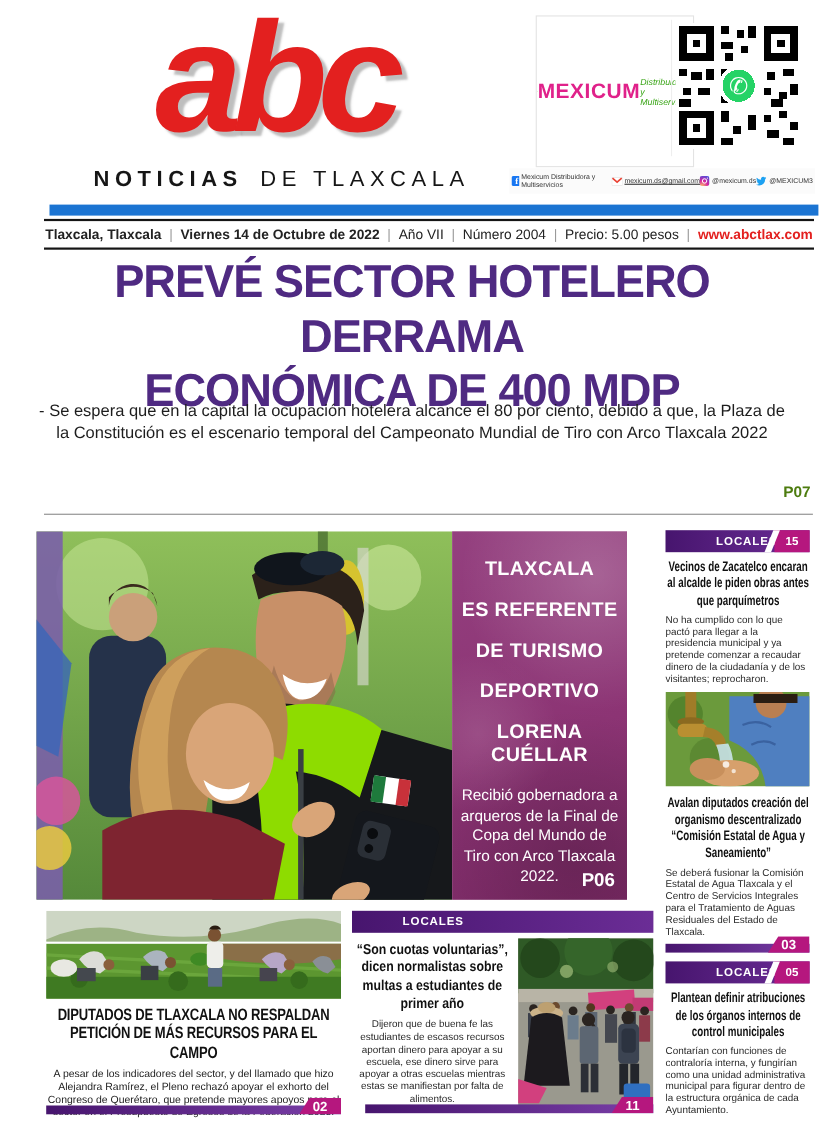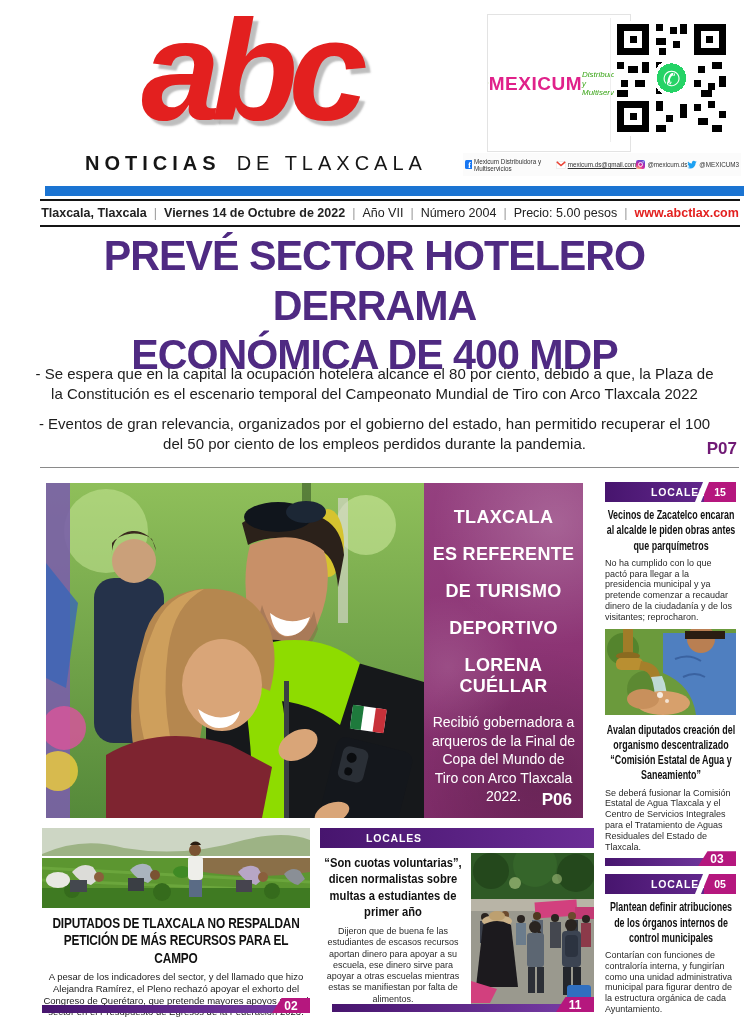--- a/index.html
+++ b/index.html
@@ -36,25 +36,25 @@
   .dl-b{font-weight:bold;}
   .dl-site{color:#e3201f;font-weight:bold;}
 
   
   .headline{position:absolute;left:0;top:231px;width:749px;text-align:center;
             color:#4f2a82;font-weight:bold;font-size:42px;line-height:1.18;
             letter-spacing:-1px;transform:scaleX(.98);transform-origin:center top;}
   .bullets{position:absolute;left:30px;top:364px;width:689px;text-align:center;
            font-size:15px;line-height:1.3;color:#1d1d1d;}
   .bullets .bl1{margin-bottom:11px;}
-  .p07{position:absolute;right:12px;top:439px;color:#701a75;font-weight:bold;font-size:17px;}
+  .p07{position:absolute;right:12px;top:439px;color:#4d7c0f;font-weight:bold;font-size:14px;}
   .rule{position:absolute;left:40px;top:467px;width:699px;height:1px;background:#8a8a8a;}
 
   
-  .feature{position:absolute;left:46px;top:483px;width:537px;height:410px;}
+  .feature{position:absolute;left:33px;top:483px;width:537px;height:410px;}
   .feature-photo{position:absolute;left:0;top:0;width:378px;height:335px;}
   .feature-panel{position:absolute;left:378px;top:0;width:159px;height:335px;color:#fff;text-align:center;
      background:
        radial-gradient(circle at 82% 12%, rgba(255,255,255,.20), transparent 38%),
        radial-gradient(circle at 15% 55%, rgba(255,255,255,.12), transparent 32%),
        radial-gradient(circle at 70% 88%, rgba(0,0,0,.18), transparent 42%),
        linear-gradient(165deg,#94407f,#8c3474 55%,#7c2a66);}
   .fp-title{font-size:18px;font-weight:bold;letter-spacing:.3px;margin:0 0 16px;}
   .fp-first{padding-top:24px;}
   .fp-sub{font-size:14px;line-height:1.33;padding:0 5px;margin-top:12px;}
@@ -260,21 +260,20 @@
     <span class="dl-sep">|</span>
     <span class="dl-site">www.abctlax.com</span>
   </div>
 
   <div class="headline">
     <div>PREVÉ SECTOR HOTELERO DERRAMA</div>
     <div>ECONÓMICA DE 400 MDP</div>
   </div>
   <div class="bullets">
     <div class="bl1">- Se espera que en la capital la ocupación hotelera alcance el 80 por ciento, debido a que, la Plaza de la Constitución es el escenario temporal del Campeonato Mundial de Tiro con Arco Tlaxcala 2022</div>
-    <div>- Eventos de gran relevancia, organizados por el gobierno del estado, han permitido recuperar el 100 del 50 por ciento de los empleos perdidos durante la pandemia.</div>
   </div>
   <div class="p07">P07</div>
   <div class="rule"></div>
 
   <div class="feature">
     <svg class="feature-photo" viewBox="0 0 378 335" preserveAspectRatio="none">
       <defs>
           <linearGradient id="fg1" x1="0" y1="0" x2="0" y2="1">
             <stop offset="0" stop-color="#8fbf5a"></stop>
             <stop offset="1" stop-color="#55893a"></stop>

